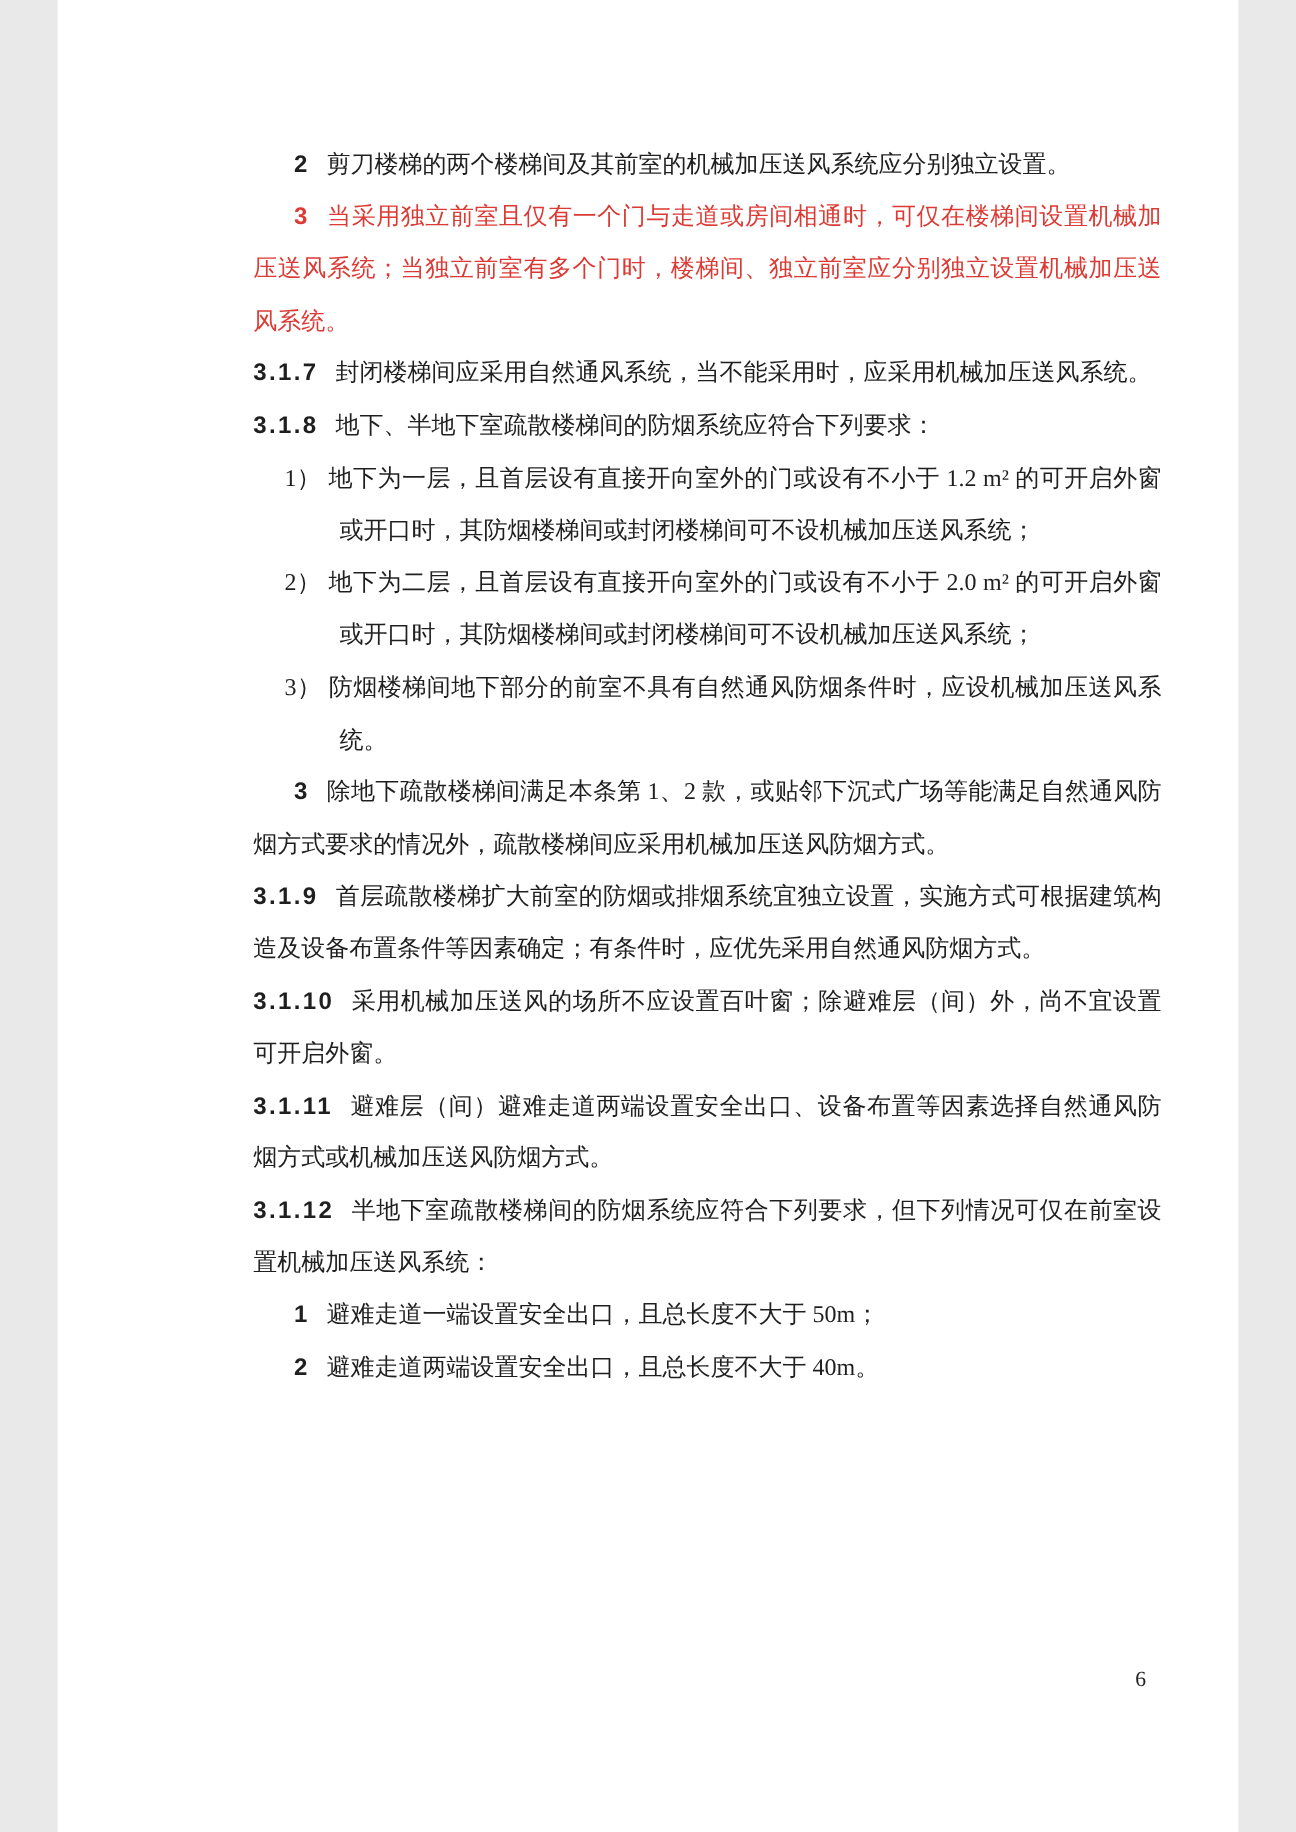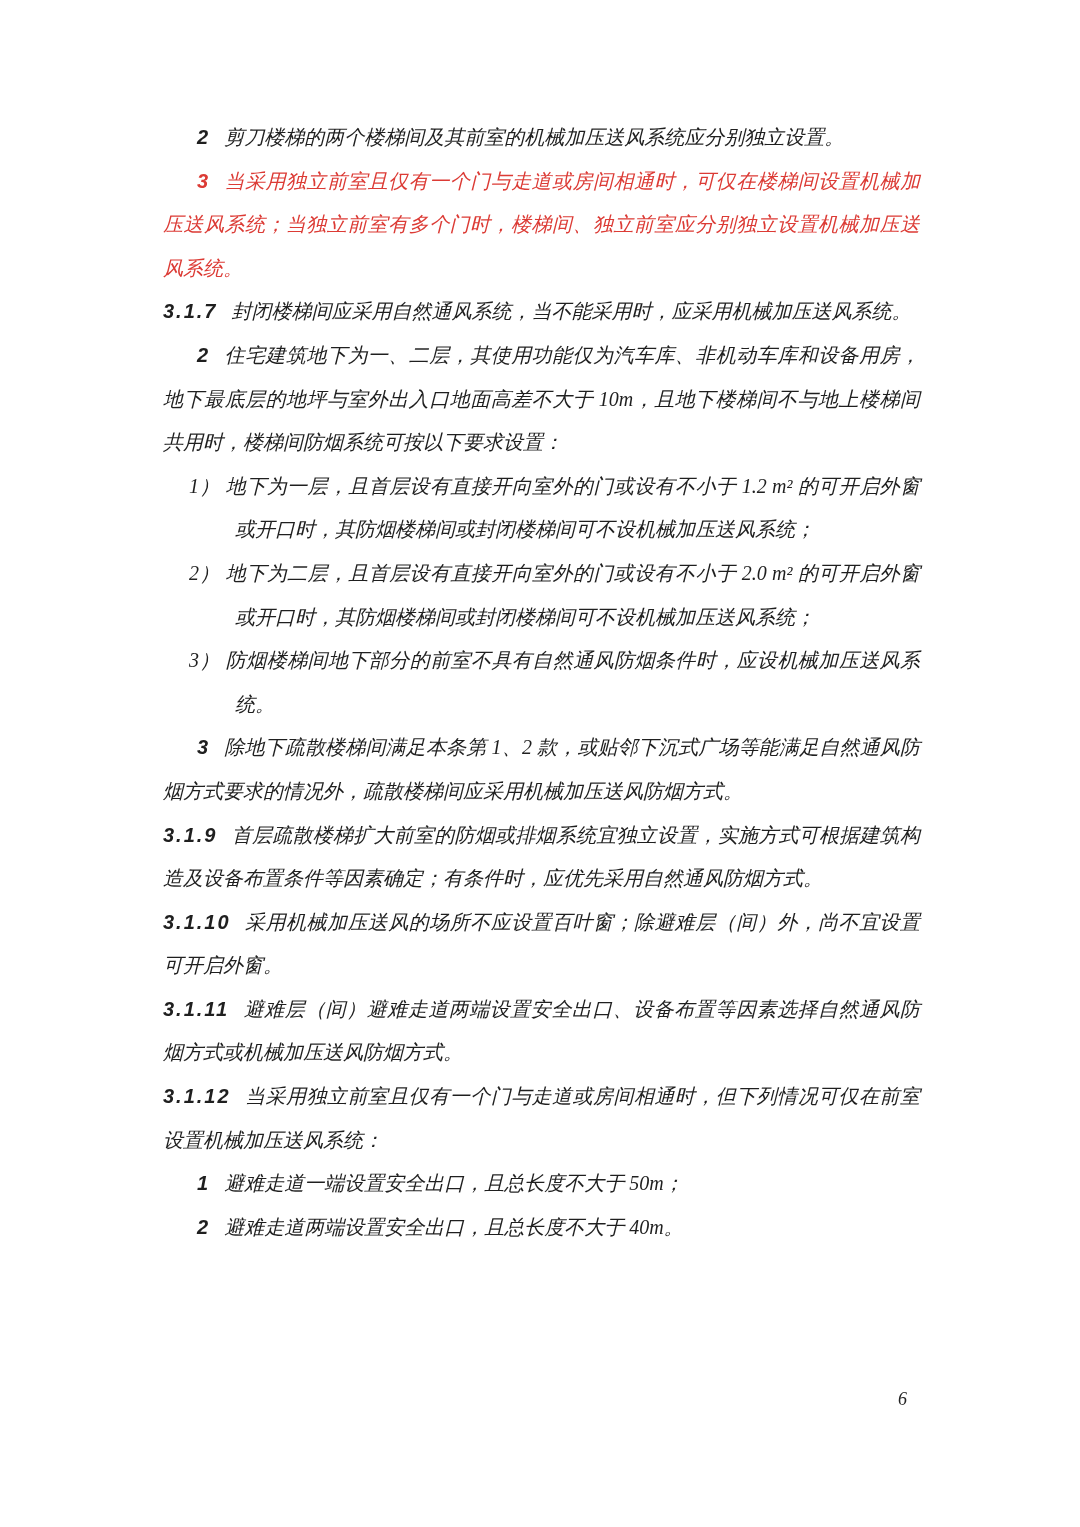--- a/index.html
+++ b/index.html
@@ -1,24 +1,23 @@
 <!DOCTYPE html>
 <html><head>
 <meta charset="utf-8">
 <style>
   html,body{margin:0;padding:0;background:#e9e9e9;}
   .page{
     position:relative;
-    width:1080px;height:1527px;
+    width:984px;height:1527px;
     margin:0 auto;
     background:#ffffff;
     font-family:"Liberation Serif","DejaVu Serif",serif;
     color:#1f1f1f;
     overflow:hidden;
-    font-style:italic;
   }
   .content{
     position:absolute;
     left:163px;top:116px;
     width:757px;
   }
   .para{
     margin:0;
     font-size:20px;
     line-height:2.18;
@@ -54,26 +53,26 @@
   }
 </style>
 </head>
 <body>
 
 <div class="page">
   <div class="content">
       <p class="para item"><span class="num">2</span><span class="txt">剪刀楼梯的两个楼梯间及其前室的机械加压送风系统应分别独立设置。</span></p>
       <p class="para item red"><span class="num">3</span><span class="txt">当采用独立前室且仅有一个门与走道或房间相通时，可仅在楼梯间设置机械加压送风系统；当独立前室有多个门时，楼梯间、独立前室应分别独立设置机械加压送风系统。</span></p>
       <p class="para section"><span class="num">3.1.7</span><span class="txt">封闭楼梯间应采用自然通风系统，当不能采用时，应采用机械加压送风系统。</span></p>
-      <p class="para item"><span class="num">2</span><span class="txt">住宅建筑地下为一、二层，其使用功能仅为汽车库、非机动车库和设备用房，地下最底层的地坪与室外出入口地面高差不大于 10m，且地下楼梯间不与地上楼梯间共用时，楼梯间防烟系统可按以下要求设置：</span></p>
+      <p class="para section"><span class="num">3.1.8</span><span class="txt">地下、半地下室疏散楼梯间的防烟系统应符合下列要求：</span></p>
       <p class="para subitem"><span class="num">1）</span><span class="txt">地下为一层，且首层设有直接开向室外的门或设有不小于 1.2 m² 的可开启外窗或开口时，其防烟楼梯间或封闭楼梯间可不设机械加压送风系统；</span></p>
       <p class="para subitem"><span class="num">2）</span><span class="txt">地下为二层，且首层设有直接开向室外的门或设有不小于 2.0 m² 的可开启外窗或开口时，其防烟楼梯间或封闭楼梯间可不设机械加压送风系统；</span></p>
       <p class="para subitem"><span class="num">3）</span><span class="txt">防烟楼梯间地下部分的前室不具有自然通风防烟条件时，应设机械加压送风系统。</span></p>
       <p class="para item"><span class="num">3</span><span class="txt">除地下疏散楼梯间满足本条第 1、2 款，或贴邻下沉式广场等能满足自然通风防烟方式要求的情况外，疏散楼梯间应采用机械加压送风防烟方式。</span></p>
       <p class="para section"><span class="num">3.1.9</span><span class="txt">首层疏散楼梯扩大前室的防烟或排烟系统宜独立设置，实施方式可根据建筑构造及设备布置条件等因素确定；有条件时，应优先采用自然通风防烟方式。</span></p>
       <p class="para section"><span class="num">3.1.10</span><span class="txt">采用机械加压送风的场所不应设置百叶窗；除避难层（间）外，尚不宜设置可开启外窗。</span></p>
       <p class="para section"><span class="num">3.1.11</span><span class="txt">避难层（间）避难走道两端设置安全出口、设备布置等因素选择自然通风防烟方式或机械加压送风防烟方式。</span></p>
-      <p class="para section"><span class="num">3.1.12</span><span class="txt">当采用独立前室且仅有一个门与走道或房间相通时，但下列情况可仅在前室设置机械加压送风系统：</span></p>
+      <p class="para section"><span class="num">3.1.12</span><span class="txt">半地下室疏散楼梯间的防烟系统应符合下列要求，但下列情况可仅在前室设置机械加压送风系统：</span></p>
       <p class="para item"><span class="num">1</span><span class="txt">避难走道一端设置安全出口，且总长度不大于 50m；</span></p>
       <p class="para item"><span class="num">2</span><span class="txt">避难走道两端设置安全出口，且总长度不大于 40m。</span></p>
     </div>
   <div class="page-number">6</div>
 </div>
 
 </body></html>

